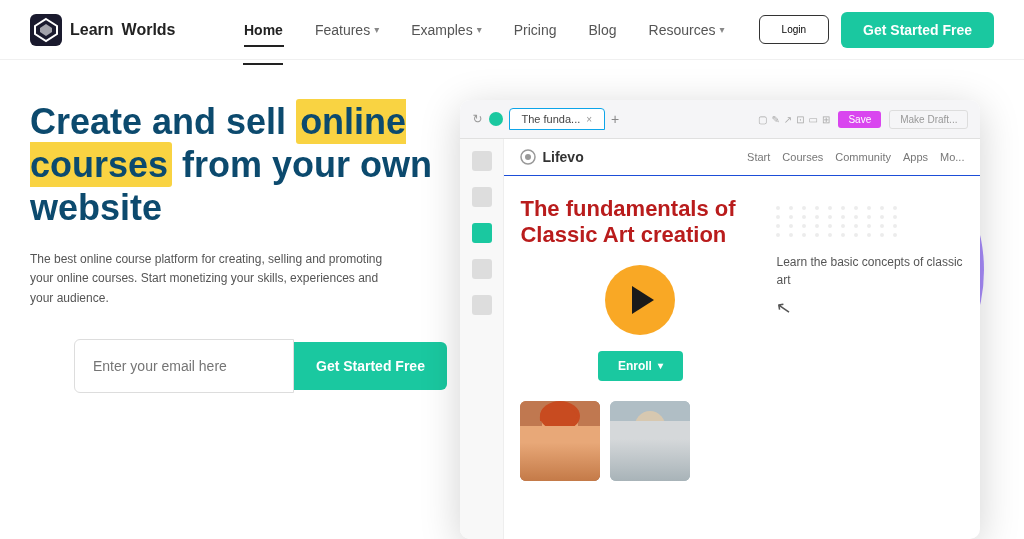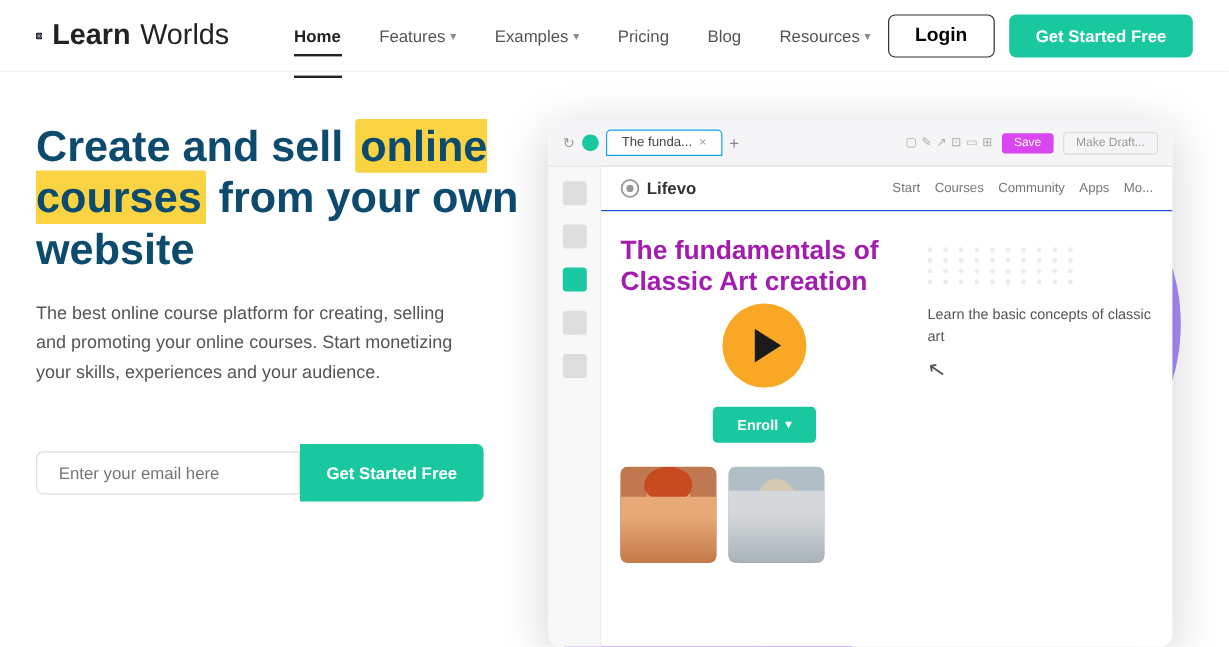--- a/index.html
+++ b/index.html
@@ -13,21 +13,21 @@
       height: 60px;
       border-bottom: 1px solid #f0f0f0;
       position: relative;
       z-index: 10;
       background: #fff;
     }
     .logo {
       display: flex;
       align-items: center;
       gap: 8px;
-      font-size: 24px;
+      font-size: 16px;
       font-weight: 700;
       color: #222;
       text-decoration: none;
       margin-right: 40px;
       min-width: 160px;
     }
     .logo-icon {
       width: 32px;
       height: 32px;
     }
@@ -77,23 +77,23 @@
     .header-actions {
       display: flex;
       align-items: center;
       gap: 12px;
     }
     .btn-login {
       padding: 8px 22px;
       border: 1.5px solid #333;
       border-radius: 6px;
       background: #fff;
-      font-size: 16px;
+      font-size: 10px;
       cursor: pointer;
-      font-weight: 700;
+      font-weight: 400;
     }
     .btn-get-started-header {
       padding: 10px 22px;
       background: #1ac8a0;
       color: #fff;
       border: none;
       border-radius: 6px;
       font-size: 14px;
       font-weight: 600;
       cursor: pointer;
@@ -121,40 +121,41 @@
       color: #0c4a6e;
       line-height: 1.2;
       margin-bottom: 20px;
     }
     .highlight-yellow {
       background: #f9d342;
       padding: 2px 4px;
       border-radius: 3px;
     }
     .hero-subtitle {
-      font-size: 15px;
+      font-size: 12px;
       color: #555;
       line-height: 1.65;
-      margin-bottom: 46px;
+      margin-bottom: 30px;
       max-width: 360px;
     }
     .email-form {
       display: flex;
       gap: 0;
       align-items: center;
     }
     .email-input {
       padding: 14px 18px;
       border: 1.5px solid #ddd;
       border-radius: 6px 0 0 6px;
       font-size: 14px;
       color: #aaa;
       width: 220px;
       outline: none;
-      height: 36px;
+      height: 54px;
+      margin-left: 44px;
     }
     .btn-get-started-main {
       padding: 14px 22px;
       background: #1ac8a0;
       color: #fff;
       border: none;
       border-radius: 0 6px 6px 0;
       font-size: 14px;
       font-weight: 600;
       cursor: pointer;
@@ -314,23 +315,23 @@
       display: flex;
       gap: 16px;
       flex: 1;
     }
     .inner-course-info {
       flex: 0 0 240px;
     }
     .inner-course-title {
       font-size: 22px;
       font-weight: 800;
-      color: #a21caf;
+      color: #b91c1c;
       line-height: 1.2;
-      margin-bottom: 4px;
+      margin-bottom: 16px;
     }
     .play-btn-wrap {
       display: flex;
       align-items: center;
       gap: 16px;
       margin-bottom: 20px;
       flex-direction: column;
     }
     .play-btn {
       width: 70px;
@@ -423,21 +424,21 @@
 <body>
 
 <header class="header">
   <a class="logo" href="#">
     <svg class="logo-icon" viewBox="0 0 32 32" fill="none" xmlns="http://www.w3.org/2000/svg">
       <rect width="32" height="32" rx="6" fill="#1a1a2e"></rect>
       <polygon points="16,5 27,12 27,20 16,27 5,20 5,12" fill="none" stroke="white" stroke-width="2"></polygon>
       <polygon points="16,10 22,14 22,18 16,22 10,18 10,14" fill="white" opacity="0.6"></polygon>
     </svg>
     <span>Learn</span>
-      <span style="font-weight:400">Worlds</span>
+      <span style="font-weight:700">Worlds</span>
   </a>
 
   <nav>
     <div class="nav-item-wrap active-wrap">
       <div class="nav-item active">Home</div>
     </div>
     <div class="nav-item">
       <span>Features</span>
       <span class="chevron">▾</span>
     </div>

